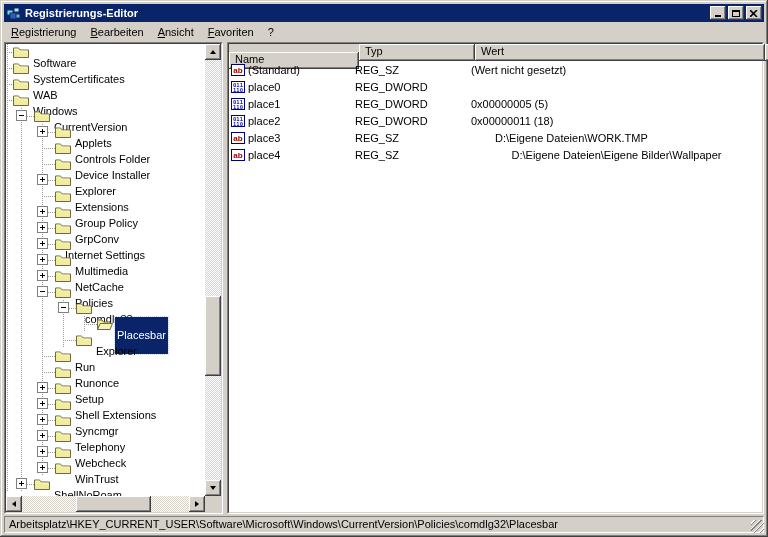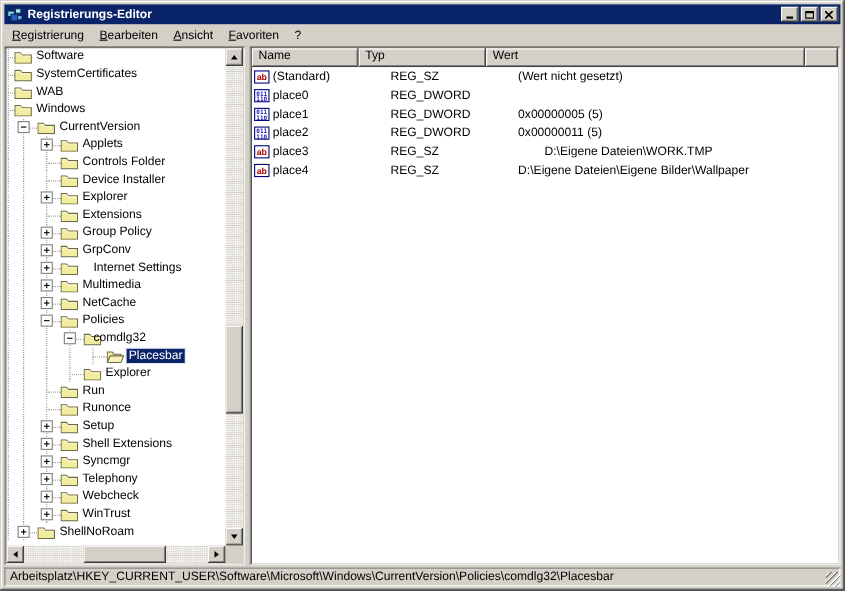--- a/index.html
+++ b/index.html
@@ -31,21 +31,21 @@
   .tree-view{position:absolute;left:0;top:0;right:16px;bottom:16px;overflow:hidden;background:#fff;}
   .tree-row{position:relative;height:16px;white-space:nowrap;}
   .vline{position:absolute;top:0;bottom:0;width:1px;
     background-image:repeating-linear-gradient(to bottom,#9a9a9a 0 1px,transparent 1px 2px);}
   .hstub{position:absolute;top:8px;height:1px;
     background-image:repeating-linear-gradient(to right,#9a9a9a 0 1px,transparent 1px 2px);}
   .expander{position:absolute;width:11px;height:11px;top:2px;border:1px solid #808080;background:#fff;}
   .expander::before{content:'';position:absolute;left:2px;right:2px;top:4px;height:1px;background:#000;}
   .expander.plus::after{content:'';position:absolute;top:2px;bottom:2px;left:4px;width:1px;background:#000;}
   .tree-icon{position:absolute;top:1px;width:16px;height:13px;}
-  .tree-label{position:absolute;top:1px;line-height:13px;padding:0 2px;color:#000;}
+  .tree-label{position:absolute;top:1px;line-height:13px;padding:12px 2px;color:#000;}
   .tree-label.selected{background:#0A246A;color:#fff;outline:1px dotted #c8d4e8;}
   
   .vscroll{position:absolute;right:0;top:0;bottom:16px;width:16px;display:flex;flex-direction:column;
     background:repeating-conic-gradient(#fff 0 25%,#d6d2c9 0 50%) 0 0/2px 2px;}
   .hscroll{position:absolute;left:0;bottom:0;right:16px;height:16px;display:flex;
     background:repeating-conic-gradient(#fff 0 25%,#d6d2c9 0 50%) 0 0/2px 2px;}
   .corner{position:absolute;right:0;bottom:0;width:16px;height:16px;background:#D4D0C8;}
   .sbtn{flex:none;width:16px;height:16px;background:#D4D0C8;display:flex;align-items:center;justify-content:center;
     box-shadow:inset -1px -1px #404040,inset 1px 1px #fff,inset -2px -2px #808080,inset 2px 2px #D4D0C8;}
   .strack{position:relative;flex:1;}
@@ -245,21 +245,21 @@
           <div class="tree-row">
             <span class="vline" style="left: 1px;"></span>
             <span class="vline" style="left: 15px;"></span>
             <span class="vline" style="left: 36px;"></span>
             <span class="hstub" style="left: 36px; width: 14px;"></span>
             <span class="expander plus" style="left: 31px;"></span>
             <span class="tree-icon" style="left: 49px;"><svg width="16" height="13" viewBox="0 0 16 13">
                 <path d="M.5 12.5v-9.5h5l1.5 2h8.5v7.5z" fill="#F2EC9E" stroke="#6d6b45"></path>
                 <path d="M1.5 4.2h4l1.5 2h7.5" fill="none" stroke="#fbf8cf"></path>
               </svg></span>
-            <span class="tree-label" style="left: 77px;">Internet Settings</span>
+            <span class="tree-label" style="left: 57px;">Internet Settings</span>
           </div>
           <div class="tree-row">
             <span class="vline" style="left: 1px;"></span>
             <span class="vline" style="left: 15px;"></span>
             <span class="vline" style="left: 36px;"></span>
             <span class="hstub" style="left: 36px; width: 14px;"></span>
             <span class="expander plus" style="left: 31px;"></span>
             <span class="tree-icon" style="left: 49px;"><svg width="16" height="13" viewBox="0 0 16 13">
                 <path d="M.5 12.5v-9.5h5l1.5 2h8.5v7.5z" fill="#F2EC9E" stroke="#6d6b45"></path>
                 <path d="M1.5 4.2h4l1.5 2h7.5" fill="none" stroke="#fbf8cf"></path>
@@ -458,21 +458,21 @@
       </div>
       <div class="corner"></div>
     </div>
   </div>
 
   <div class="splitter"></div>
 
   <div class="list-panel sunken">
     <div class="sunken-in">
       <div class="list-head" id="listhead">
-          <span class="hcell" style="width: 97px;">Name</span>
+          <span class="hcell" style="width: 130px; margin-top: 8px;">Name</span>
           <span class="hcell" style="width: 116px;">Typ</span>
           <span class="hcell" style="width: 290px;">Wert</span>
           <span class="hcell fill"></span>
         </div>
       <div id="listrows">
           <div class="list-row">
             <span class="lcell lc-name" style="width: 122px;">
               <span class="vicon"><svg width="16" height="16" viewBox="0 0 16 16">
                   <rect x="1.5" y="2.5" width="13" height="11" fill="#fff" stroke="#00007b"></rect>
                   <text x="8" y="11" text-anchor="middle" font-size="8" font-weight="bold" fill="#aa0000" font-family="Liberation Sans,sans-serif">ab</text>
@@ -508,21 +508,21 @@
           <div class="list-row">
             <span class="lcell lc-name" style="width: 122px;">
               <span class="vicon"><svg width="16" height="16" viewBox="0 0 16 16">
                   <rect x="1.5" y="2.5" width="13" height="11" fill="#fff" stroke="#00007b"></rect>
                   <text x="8" y="8" text-anchor="middle" font-size="5.5" font-weight="bold" fill="#2020bb" font-family="DejaVu Sans Mono,monospace">011</text>
                   <text x="8" y="13" text-anchor="middle" font-size="5.5" font-weight="bold" fill="#2020bb" font-family="DejaVu Sans Mono,monospace">110</text>
                 </svg></span>
               <span>place2</span>
             </span>
             <span class="lcell lc-pad" style="width: 116px;">REG_DWORD</span>
-            <span class="lcell lc-pad" style="flex: 1 1 0%;">0x00000011 (5)</span>
+            <span class="lcell lc-pad" style="flex: 1 1 0%;">0x00000011 (18)</span>
           </div>
           <div class="list-row">
             <span class="lcell lc-name" style="width: 122px;">
               <span class="vicon"><svg width="16" height="16" viewBox="0 0 16 16">
                   <rect x="1.5" y="2.5" width="13" height="11" fill="#fff" stroke="#00007b"></rect>
                   <text x="8" y="11" text-anchor="middle" font-size="8" font-weight="bold" fill="#aa0000" font-family="Liberation Sans,sans-serif">ab</text>
                 </svg></span>
               <span>place3</span>
             </span>
             <span class="lcell lc-pad" style="width: 116px;">REG_SZ</span>
@@ -530,21 +530,21 @@
           </div>
           <div class="list-row">
             <span class="lcell lc-name" style="width: 122px;">
               <span class="vicon"><svg width="16" height="16" viewBox="0 0 16 16">
                   <rect x="1.5" y="2.5" width="13" height="11" fill="#fff" stroke="#00007b"></rect>
                   <text x="8" y="11" text-anchor="middle" font-size="8" font-weight="bold" fill="#aa0000" font-family="Liberation Sans,sans-serif">ab</text>
                 </svg></span>
               <span>place4</span>
             </span>
             <span class="lcell lc-pad" style="width: 116px;">REG_SZ</span>
-            <span class="lcell lc-pad" style="flex: 1 1 0%;">D:\Eigene Dateien\Eigene Bilder\Wallpaper</span>
+            <span class="lcell lc-pad" style="flex: 1 1 0%; text-align: center;">D:\Eigene Dateien\Eigene Bilder\Wallpaper</span>
           </div>
         </div>
     </div>
   </div>
 
   <div class="statusbar">
     <div class="status-field">Arbeitsplatz\HKEY_CURRENT_USER\Software\Microsoft\Windows\CurrentVersion\Policies\comdlg32\Placesbar</div>
     <div class="grip"></div>
   </div>
 

